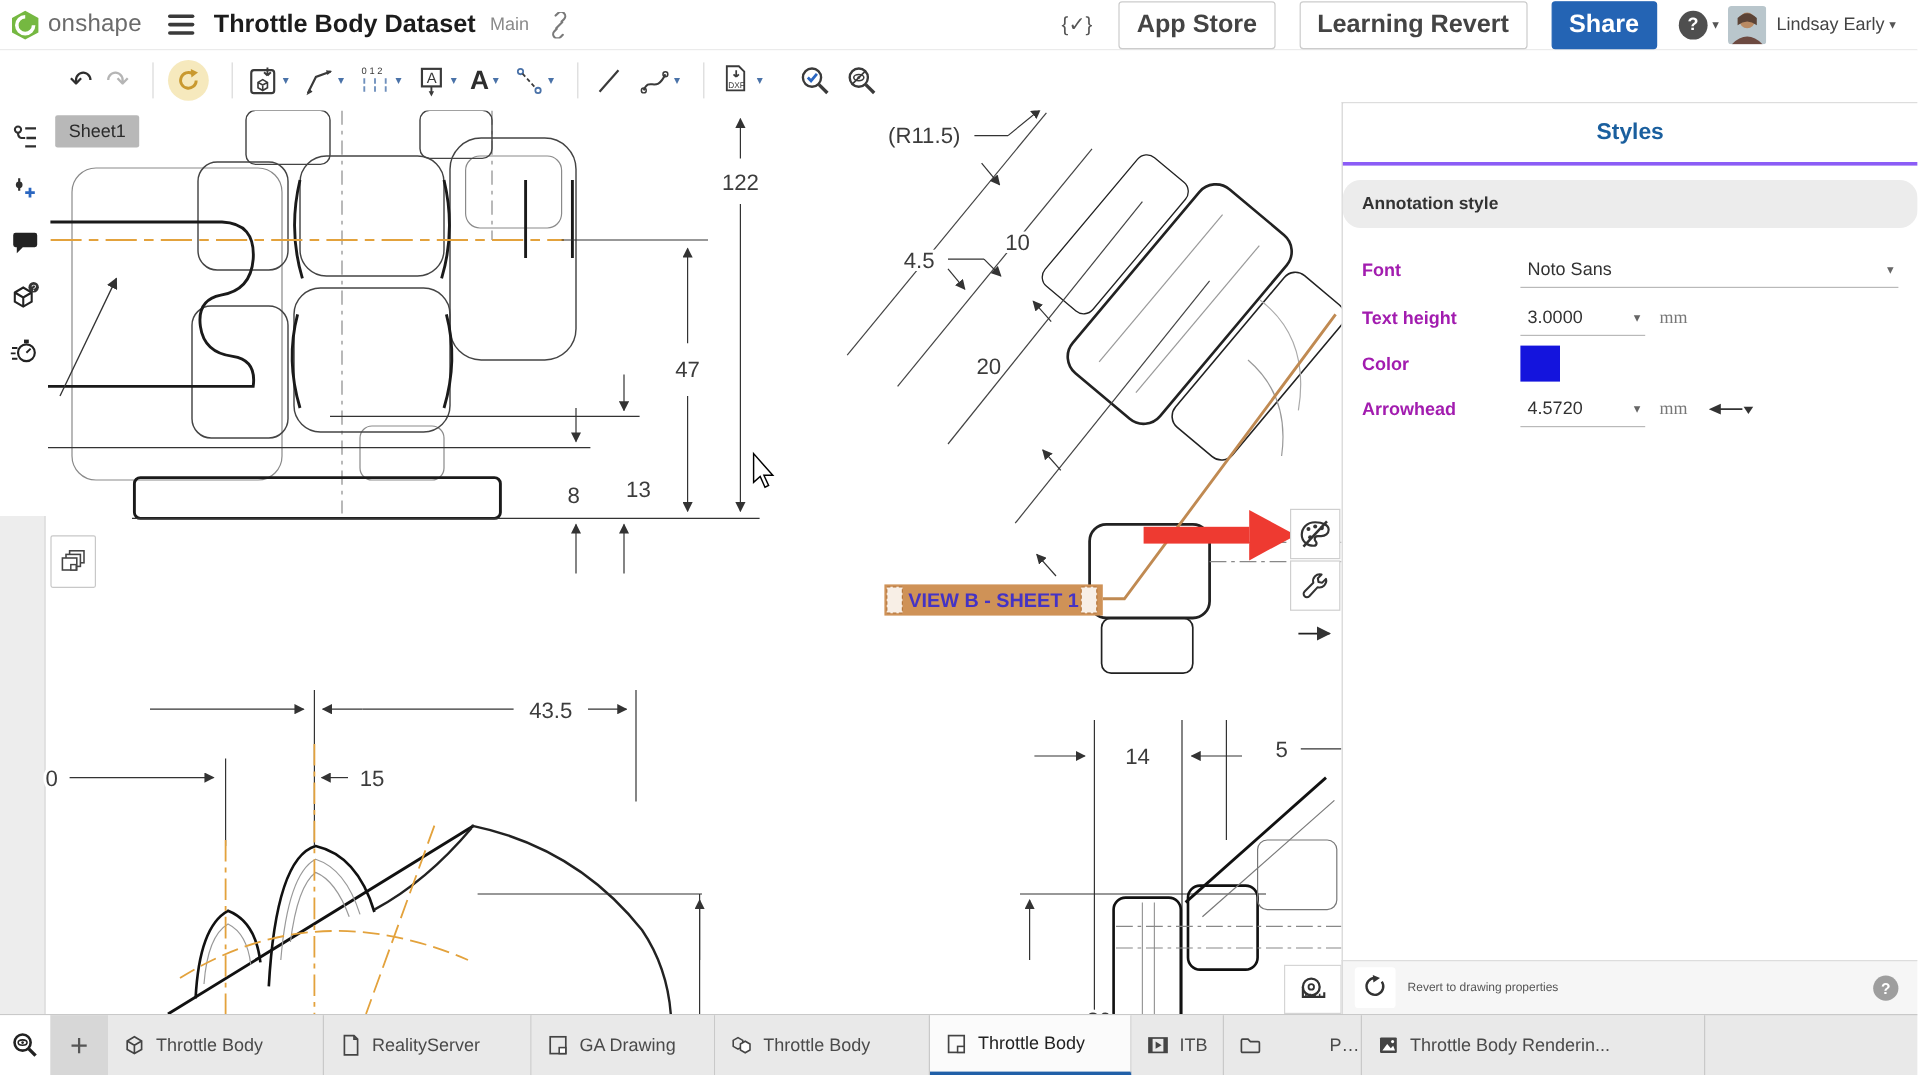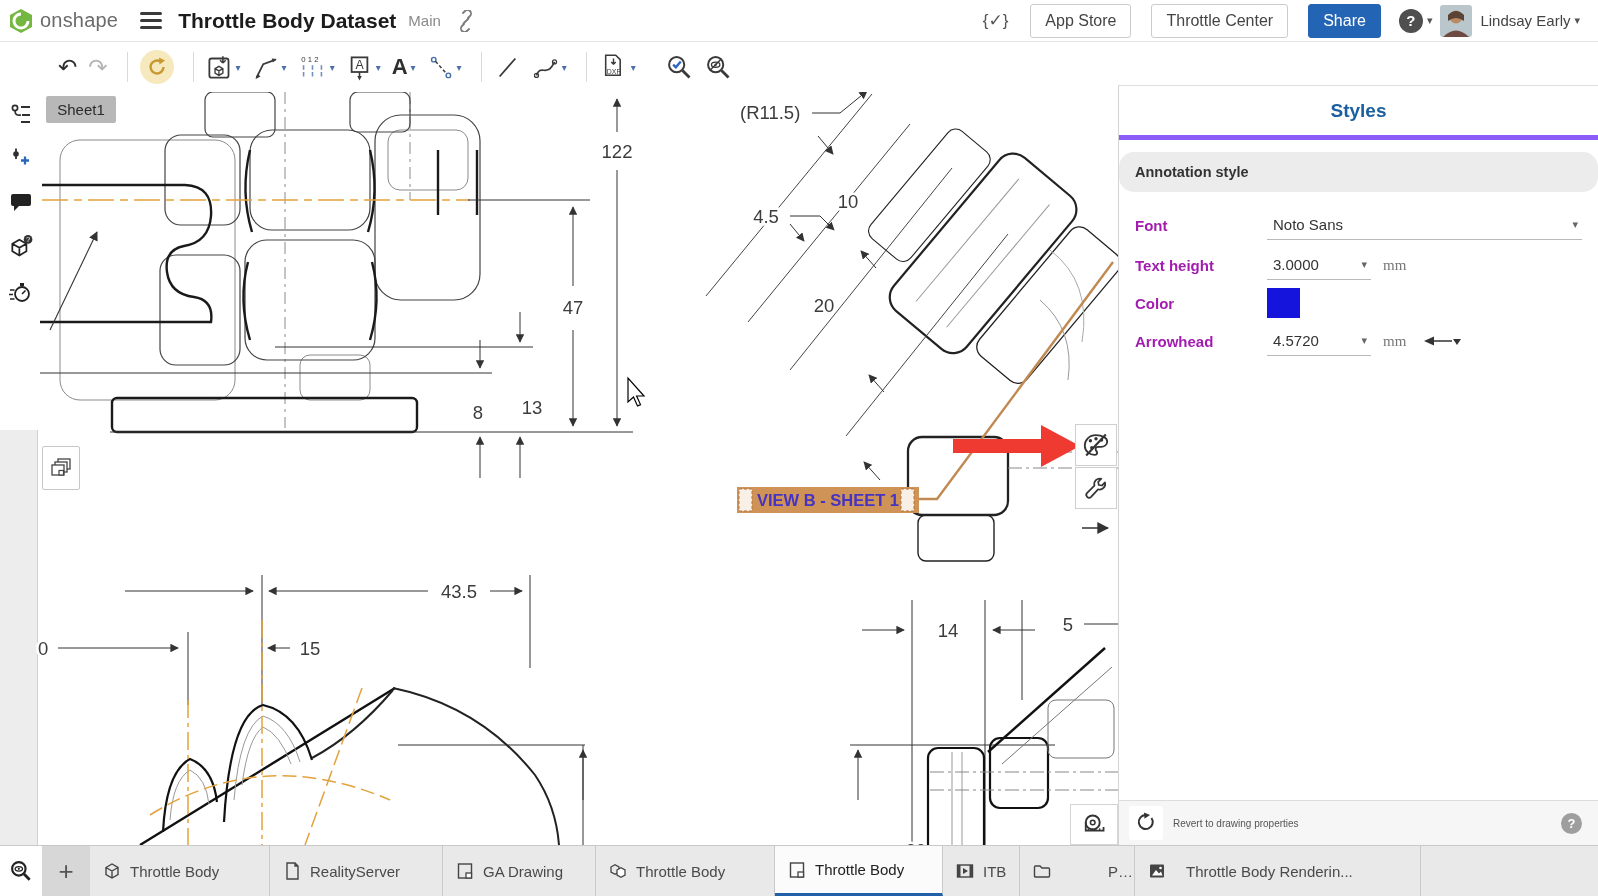--- a/index.html
+++ b/index.html
@@ -12,21 +12,21 @@
     border-bottom:1px solid #e6e6e6; display:flex; align-items:center; }
   #logo { display:flex; align-items:center; margin-left:8px; }
   #logo-text { font-size:20px; color:#6b6b6b; margin-left:6px; letter-spacing:.2px; }
   #hamburger { margin-left:22px; cursor:pointer; }
   #hamburger div { width:22px; height:3.5px; background:#3a3a3a; border-radius:2px; margin:3.5px 0; }
   #doc-title { font-size:21px; font-weight:bold; color:#1c1c1c; margin-left:16px; white-space:nowrap; }
   #workspace { font-size:15px; color:#8a8a8a; margin-left:12px; }
   .hdr-right { display:flex; align-items:center; margin-left:auto; margin-right:10px; }
   #fs-icon { font-size:17px; color:#555; margin-right:22px; }
   .hdr-btn { border:1px solid #ccc; border-radius:3px; background:#fff; color:#444;
-    font-size:16px; padding:7px 14px; margin-right:20px; white-space:nowrap; }
+    font-size:21px; padding:7px 14px; margin-right:20px; white-space:nowrap;font-weight:bold; }
   #share-btn { background:#2464b4; border:1px solid #2464b4; color:#fff; margin-right:18px; }
   #help-circle { width:24px; height:24px; border-radius:50%; background:#4f4f4f; color:#fff;
     font-size:15px; font-weight:bold; display:flex; align-items:center; justify-content:center; }
   .caret { color:#555; font-size:11px; margin:0 8px 0 4px; }
   #avatar { width:32px; height:32px; border-radius:3px; overflow:hidden; margin-right:8px; }
   #user-name { font-size:15px; color:#444; white-space:nowrap; }
 
   
   #toolbar { position:absolute; left:0; top:42px; width:1598px; height:50px; background:#fff;
     display:flex; align-items:center; }
@@ -56,21 +56,21 @@
   #measure-btn { position:absolute; left:1070px; top:712px; width:48px; height:41px; background:#fff;
     border:1px solid #d5d5d5; display:flex; align-items:center; justify-content:center; }
   .dimtext { font-family:"Liberation Sans",sans-serif; font-size:18.5px; fill:#3c3c3c;
     stroke:#ffffff; stroke-width:5px; paint-order:stroke; }
   .calltext { font-family:"Liberation Sans",sans-serif; font-size:16.5px; font-weight:bold; fill:#4533c4; }
 
   
   #styles-panel { position:absolute; left:1118px; top:85px; width:480px; height:760px; background:#fff;
     border-left:1px solid #d4d4d4; border-top:1px solid #ddd; }
   #styles-title { text-align:center; font-size:19px; font-weight:bold; color:#1a5f9e;
-    padding:14px 0 13px 0; border-bottom:5px solid #8b5cf6; }
+    padding:14px 0 13px 0; border-bottom:3px solid #8b5cf6; }
   #anno-band { background:#ececec; margin-top:12px; padding:12px 16px; font-size:14.5px;
     font-weight:bold; color:#333;border-radius:15px; }
   .sp-row { position:absolute; left:16px; right:16px; height:34px; display:flex; align-items:center; }
   .sp-label { width:132px; font-size:15px; color:#a21caf;font-weight:bold; }
   .sp-dd { display:flex; align-items:center; border-bottom:1px solid #b9b9b9; height:30px; }
   .sp-val { font-size:15px; color:#333; padding-left:6px; }
   .sp-caret { color:#666; font-size:11px; margin-left:auto; padding-right:4px; }
   .sp-unit { font-size:15px; color:#777; margin-left:12px;font-family:Liberation Serif, serif; }
   #color-swatch { width:33px; height:30px; background:#1414dd; }
   #revert-bar { position:absolute; left:1118px; top:800px; width:480px; height:45px; background:#f6f6f6;
@@ -115,21 +115,21 @@
         <div></div>
       </div>
     <span id="doc-title">Throttle Body Dataset</span>
     <span id="workspace">Main</span>
     <svg width="22" height="22" viewBox="0 0 22 22" style="margin-left:14px">
       <path d="M9,14 l-2,2 a3.5,3.5 0 0 0 5,5 l2,-2 M13,8 l2,-2 a3.5,3.5 0 0 0 -5,-5 l-2,2 M8.5,13.5 l5,-5" stroke="#7a7a7a" stroke-width="1.8" fill="none" stroke-linecap="round"></path>
     </svg>
     <div class="hdr-right">
       <span id="fs-icon">{✓}</span>
       <button class="hdr-btn">App Store</button>
-      <button class="hdr-btn">Throttle Center</button>
+      <button class="hdr-btn">Learning Revert</button>
       <button class="hdr-btn" id="share-btn">Share</button>
       <div id="help-circle">?</div>
       <span class="caret">▾</span>
       <div id="avatar">
         <svg width="32" height="32" viewBox="0 0 32 32">
           <rect width="32" height="32" fill="#b9c6cc"></rect>
           <circle cx="16" cy="12" r="6.5" fill="#b98a63"></circle>
           <path d="M3,32 Q16,19 29,32 Z" fill="#6d4a41"></path>
           <path d="M8,10 Q16,2 24,10 L24,16 Q16,10 8,16 Z" fill="#5b4336"></path>
         </svg>
@@ -636,21 +636,21 @@
           <span class="tab-label">ITB</span>
         </div>
         <div class="tab" style="width: 115px; gap: 48px;">
           <span class="tab-icon">
             <svg width="20" height="20" viewBox="0 0 20 20">
               <path d="M2.5,6 a1,1 0 0 1 1,-1 h4.5 l2,2 h6.5 a1,1 0 0 1 1,1 v7 a1,1 0 0 1 -1,1 h-13 a1,1 0 0 1 -1,-1 z" stroke="#444" stroke-width="1.4" fill="none"></path>
             </svg>
           </span>
           <span class="tab-label">Parts</span>
         </div>
-        <div class="tab" style="width: 286px; gap: 11px;">
+        <div class="tab" style="width: 286px;">
           <span class="tab-icon">
             <svg width="20" height="20" viewBox="0 0 20 20">
               <rect x="3" y="3.5" width="14" height="13" rx="1" fill="#444"></rect>
               <polygon points="5,14.5 9,9 12,12.5 14,10.5 15.5,14.5" fill="#fff"></polygon>
               <circle cx="13.5" cy="7" r="1.3" fill="#fff"></circle>
             </svg>
           </span>
           <span class="tab-label">Throttle Body Renderin...</span>
         </div>
       </div>

